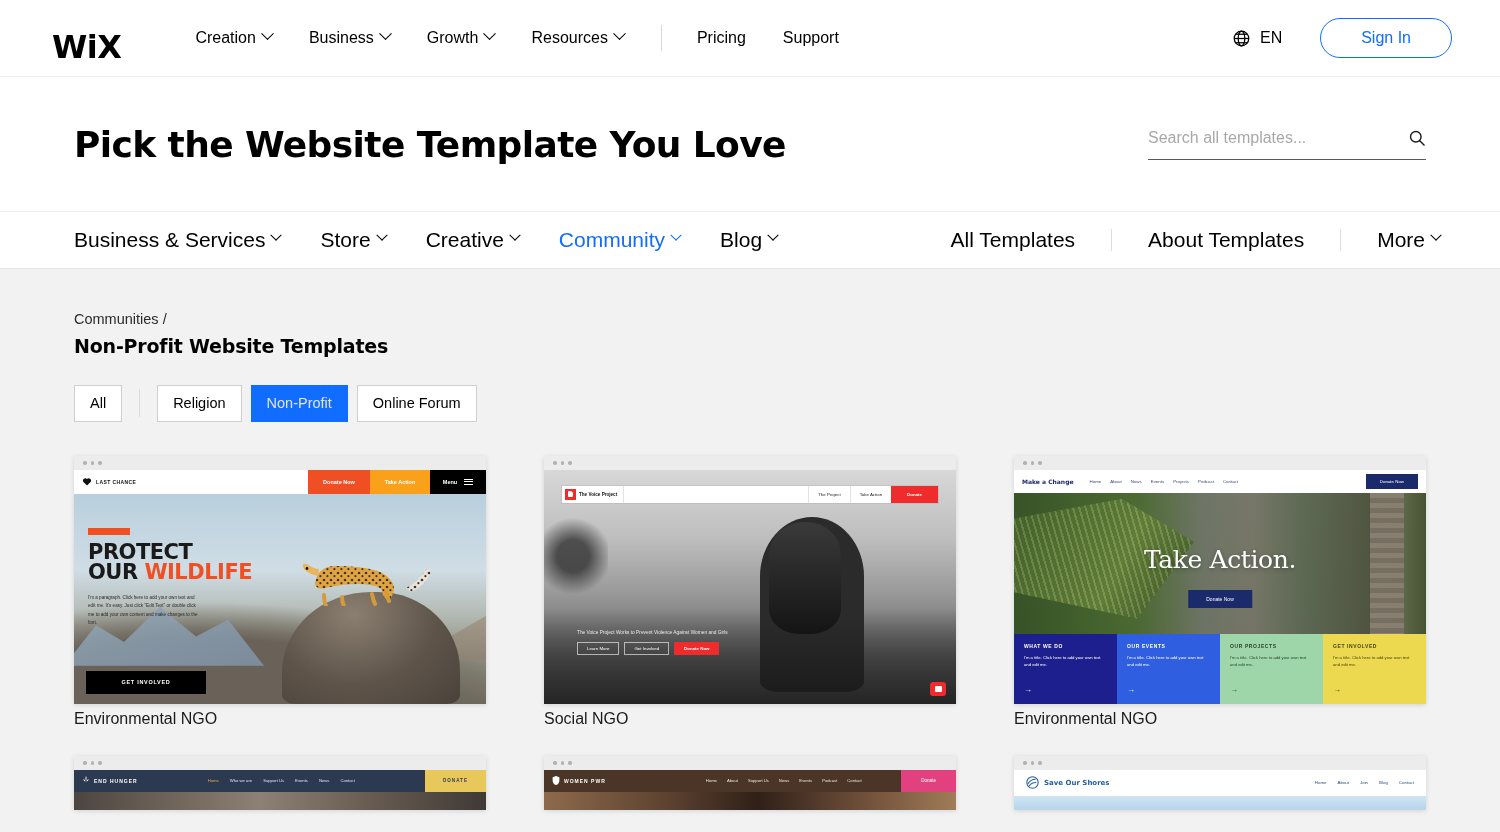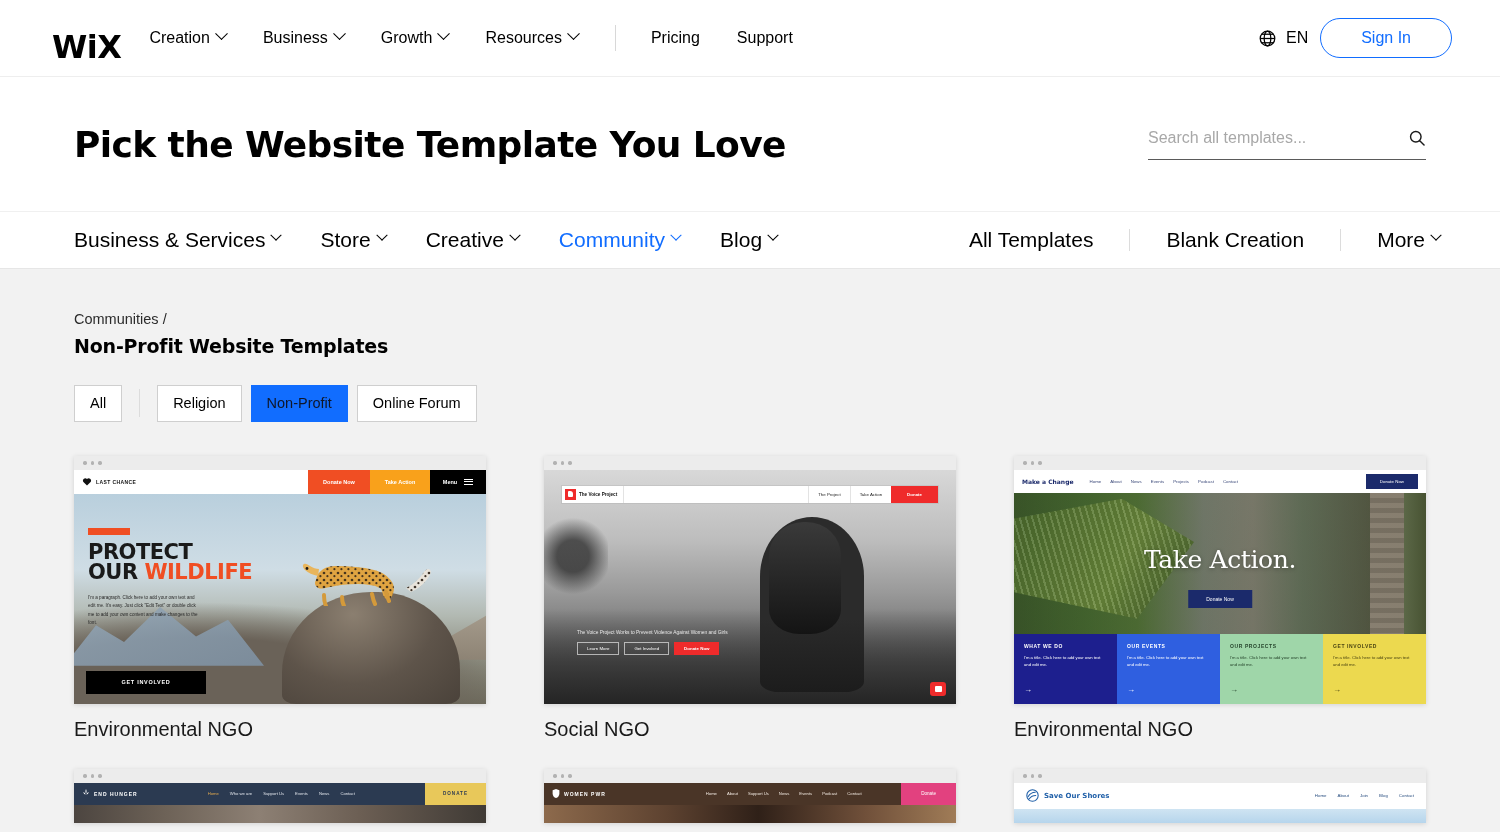--- a/index.html
+++ b/index.html
@@ -18,38 +18,38 @@
     padding: 0 48px 0 52px;
     border-bottom: 1px solid #eeeeee;
     position: relative;
   }
   .logo {
     font-weight: 700; font-size: 32px; letter-spacing: -0.5px;
     color: #000; line-height: 1; position: relative; top: -1px;
     font-family: "DejaVu Sans", sans-serif;
     margin-top: 20px;
   }
-  .mainnav { display: flex; align-items: center; margin-left: 28px; }
+  .mainnav { display: flex; align-items: center; margin-left: 74px; }
   .mainnav a {
     font-size: 16px; color: #000; text-decoration: none;
     margin-right: 37px; display: inline-flex; align-items: center;
     white-space: nowrap;
   }
   .chev {
     display: inline-block; width: 9px; height: 9px;
     border-right: 1.6px solid #000; border-bottom: 1.6px solid #000;
     transform: rotate(45deg) translate(-2px,-2px);
     margin-left: 7px; position: relative; top: -2px;
   }
   .navdivider {
     width: 1px; height: 26px; background: #d8d8d8;
     margin: 0 35px 0 0;
   }
   .topright {
-    margin-left: auto; display: flex; align-items: center; gap: 12px;
+    margin-left: auto; display: flex; align-items: center; gap: 38px;
   }
   .lang { display: flex; align-items: center; gap: 9px; font-size: 16px; color: #000; }
   .globe { width: 19px; height: 19px; display: block; }
   .signin {
     border: 1px solid #116dff; color: #116dff; background: #fff;
     border-radius: 24px; padding: 11px 40px; font-size: 16px;
     cursor: pointer; font-family: inherit; line-height: 1;
   }
 
   
@@ -106,31 +106,31 @@
     font-size: 19px; font-weight: 700; color: #000;
     margin-bottom: 28px; letter-spacing: -0.2px;
     font-family: "DejaVu Sans", sans-serif;
   }
   .pills { display: flex; align-items: center; margin-bottom: 34px; }
   .pill {
     border: 1px solid #cfcfcf; background: #fff; color: #000;
     font-size: 14.5px; padding: 8px 15px; cursor: pointer;
     font-family: inherit; line-height: 1.3; white-space: nowrap;
   }
-  .pill.sel { background: #116dff; border-color: #116dff; color: #0f172a; }
+  .pill.sel { background: #116dff; border-color: #116dff; color: #e5e5e5; }
   .pillsep { width: 1px; height: 28px; background: #dcdcdc; margin: 0 17px; }
   .pill + .pill { margin-left: 9px; }
 
   
   .grid {
     display: grid;
     grid-template-columns: repeat(3, 412px);
     column-gap: 58px; row-gap: 28px;
   }
-  .cardlabel { font-size: 20px; color: #1a1a1a; margin-top: 14px; }
+  .cardlabel { font-size: 16px; color: #1a1a1a; margin-top: 6px; }
   .card { cursor: pointer; }
   .thumb {
     width: 412px; height: 248px; background: #fff;
     box-shadow: 0 1px 5px rgba(0,0,0,.13);
     overflow: hidden; position: relative;
   }
   .chrome {
     height: 14px; background: #ececec;
     display: flex; align-items: center; padding-left: 9px; gap: 4px;
   }
@@ -378,21 +378,21 @@
     <span class="chev-sm blue"></span>
   </a>
   <a href="#">
     <span>Blog</span>
     <span class="chev-sm"></span>
   </a>
 
   <div class="catright">
     <a href="#">All Templates</a>
     <span class="vsep"></span>
-    <a href="#">Blank Creation</a>
+    <a href="#">About Templates</a>
     <span class="vsep"></span>
     <a href="#">
       <span>More</span>
       <span class="chev-sm"></span>
     </a>
   </div>
 </div>
 
 <div class="content">
   <div class="crumb">Communities /</div>

